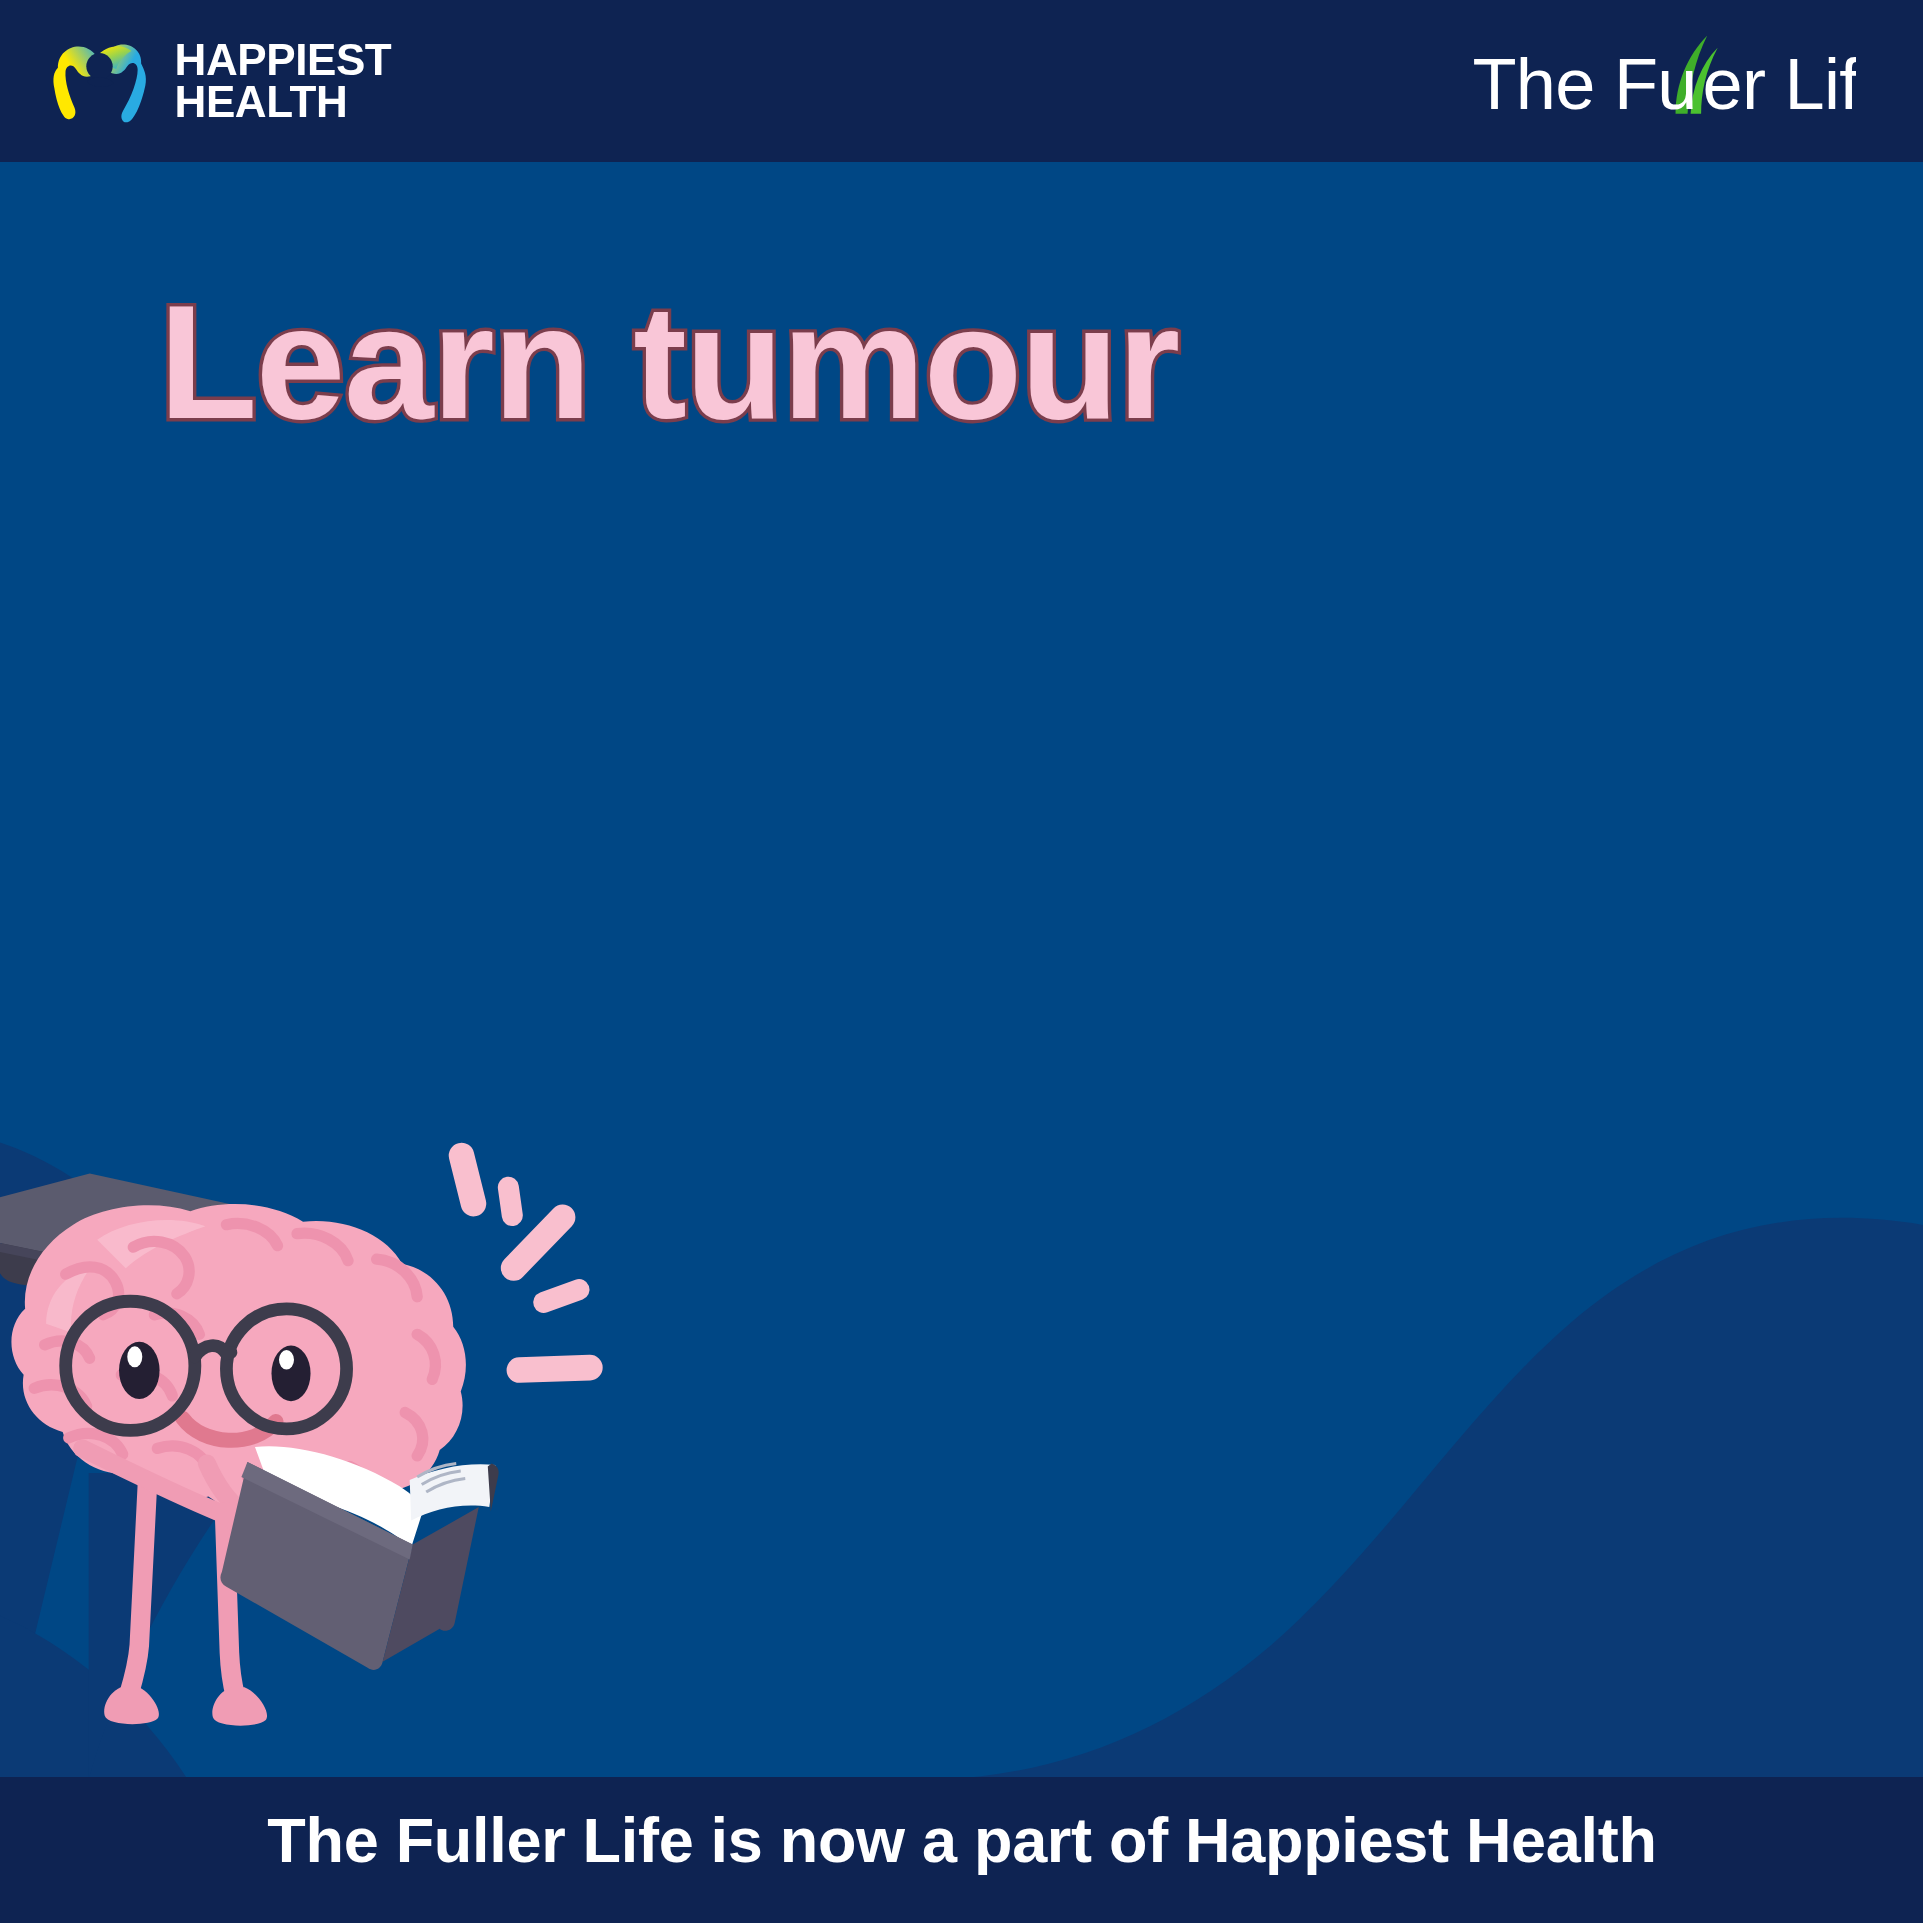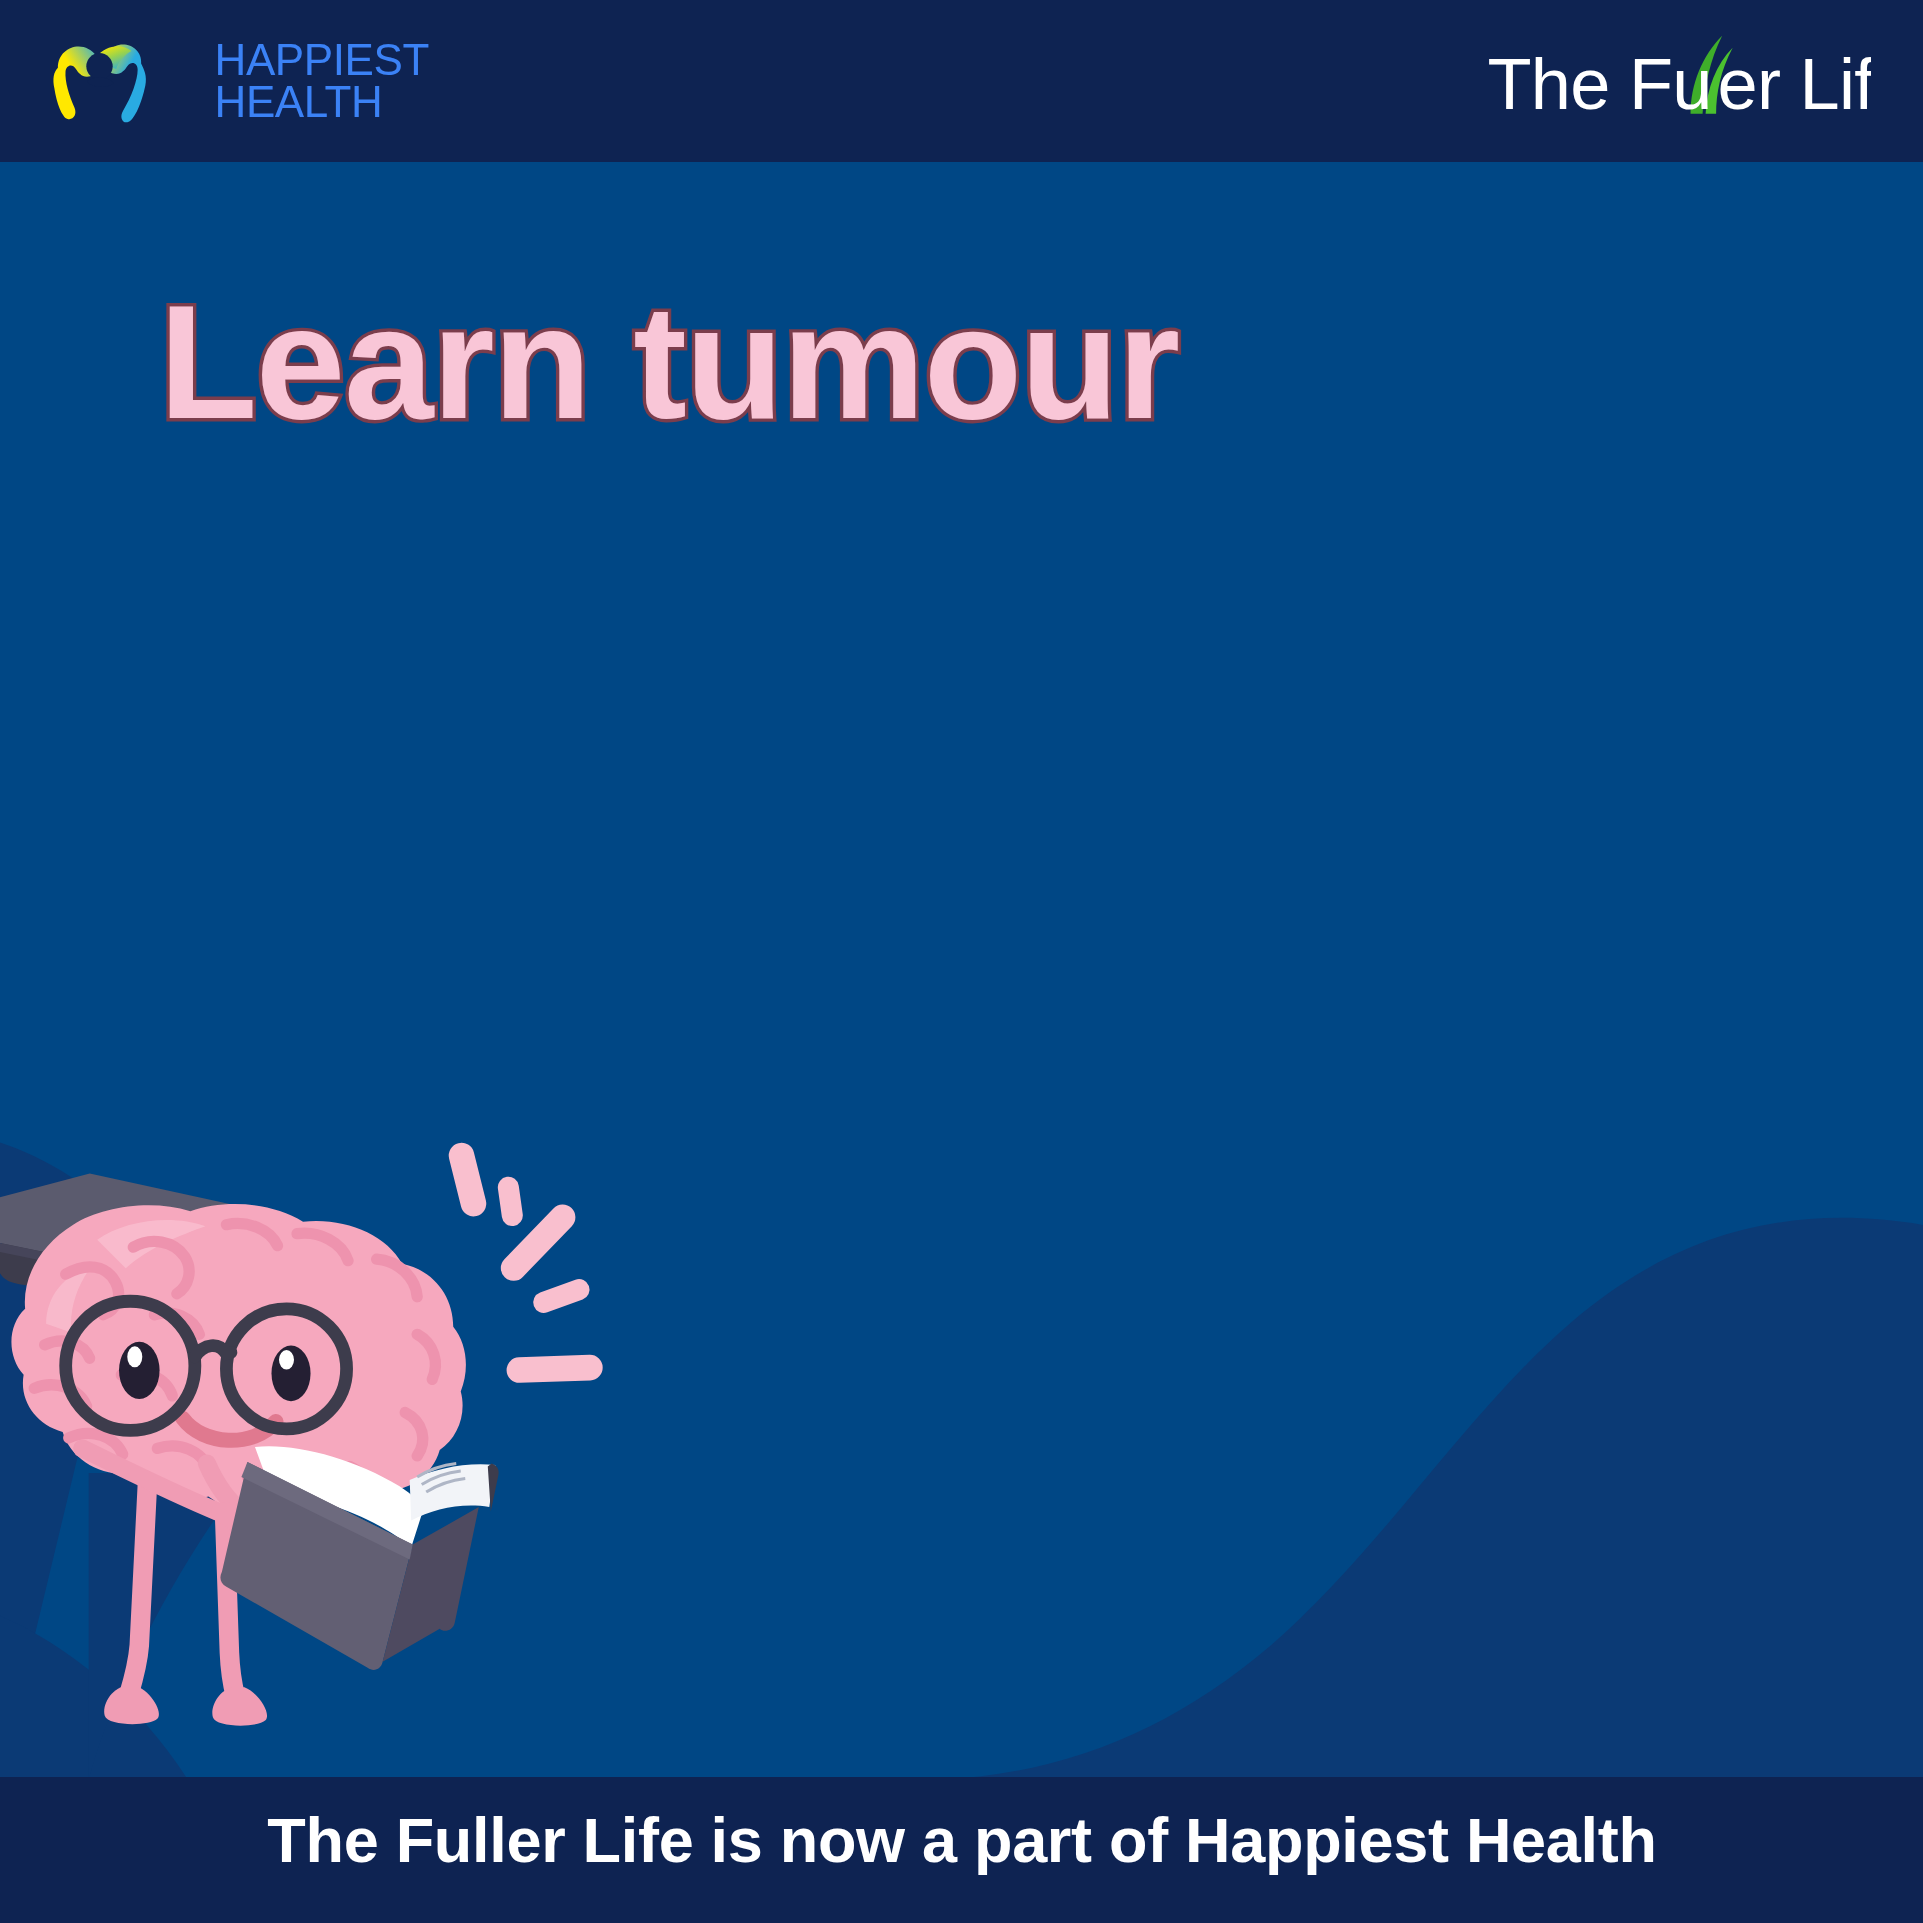--- a/index.html
+++ b/index.html
@@ -18,26 +18,26 @@
   
   .header-bar{
     position:absolute;left:0;top:0;width:1924px;height:162px;
     background:#0E2352;
     display:flex;align-items:center;justify-content:space-between;
     padding:0 44px;box-sizing:border-box;
   }
   .hh-logo{display:flex;align-items:center;gap:19.5px;}
   .hh-mark{width:111px;height:99px;display:block;}
   .hh-words{
-    color:#3b82f6;font-weight:normal;line-height:0.96;
-    font-size:44px;letter-spacing:-0.4px;margin-left:40px;
+    color:#ffffff;font-weight:bold;line-height:0.96;
+    font-size:44px;letter-spacing:-0.4px;
   }
   .hh-words div{display:block;}
 
-  .tfl-logo{position:relative;width:406px;height:113px;margin-right:9px;}
+  .tfl-logo{position:relative;width:406px;height:113px;margin-right:24px;}
   .tfl-svg{position:absolute;left:0;top:0;width:406px;height:113px;}
 
   
   .headline{
     position:absolute;left:159px;top:284px;width:1548px;
     font-size:161px;font-weight:bold;line-height:0.98;
     letter-spacing:-1.5px;
     color:#F9C6D7;
     -webkit-text-stroke:6.8px #7B3D4C;
     paint-order:stroke fill;

